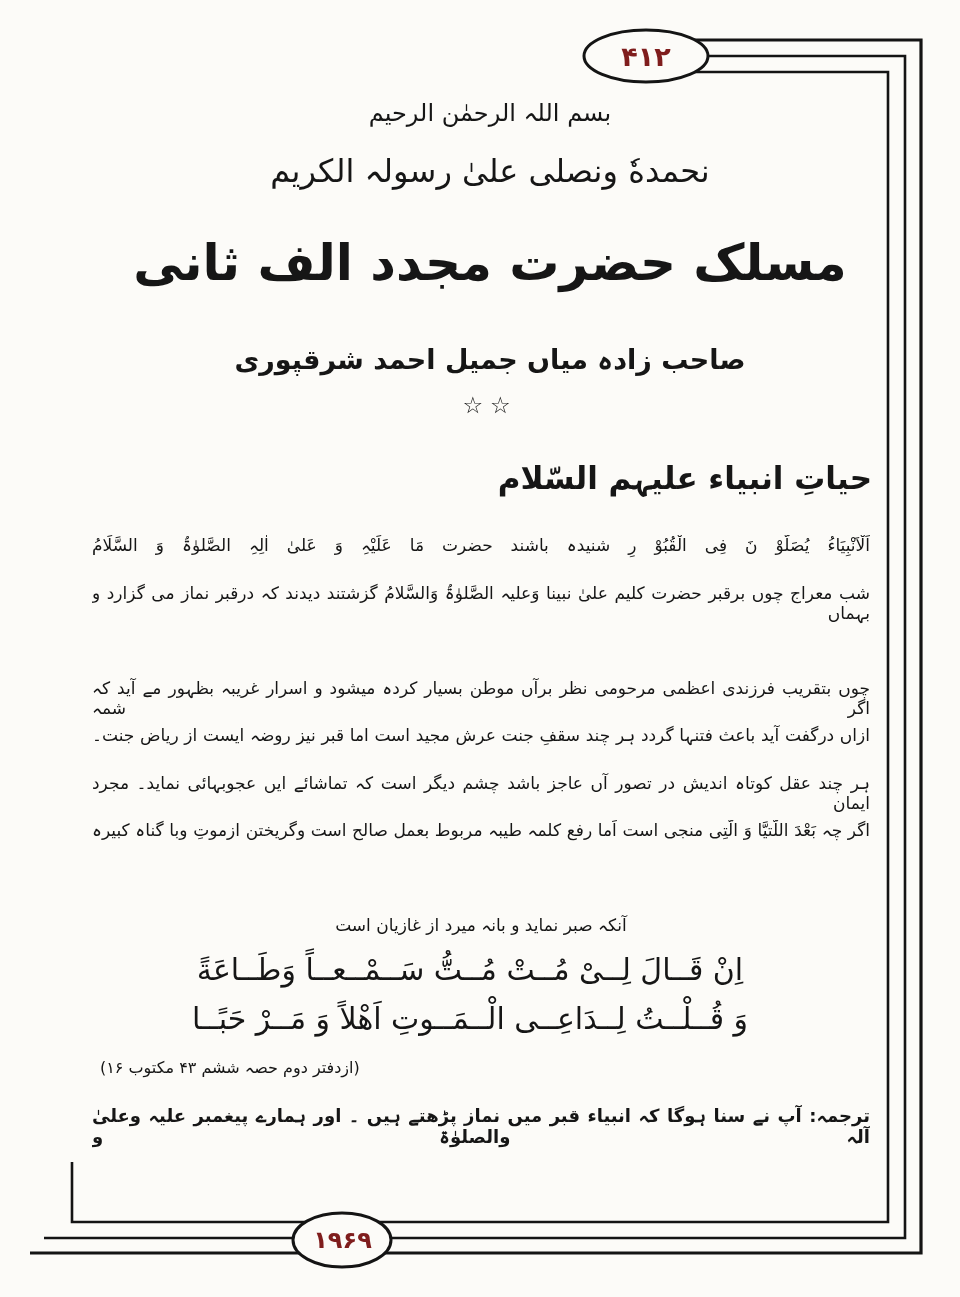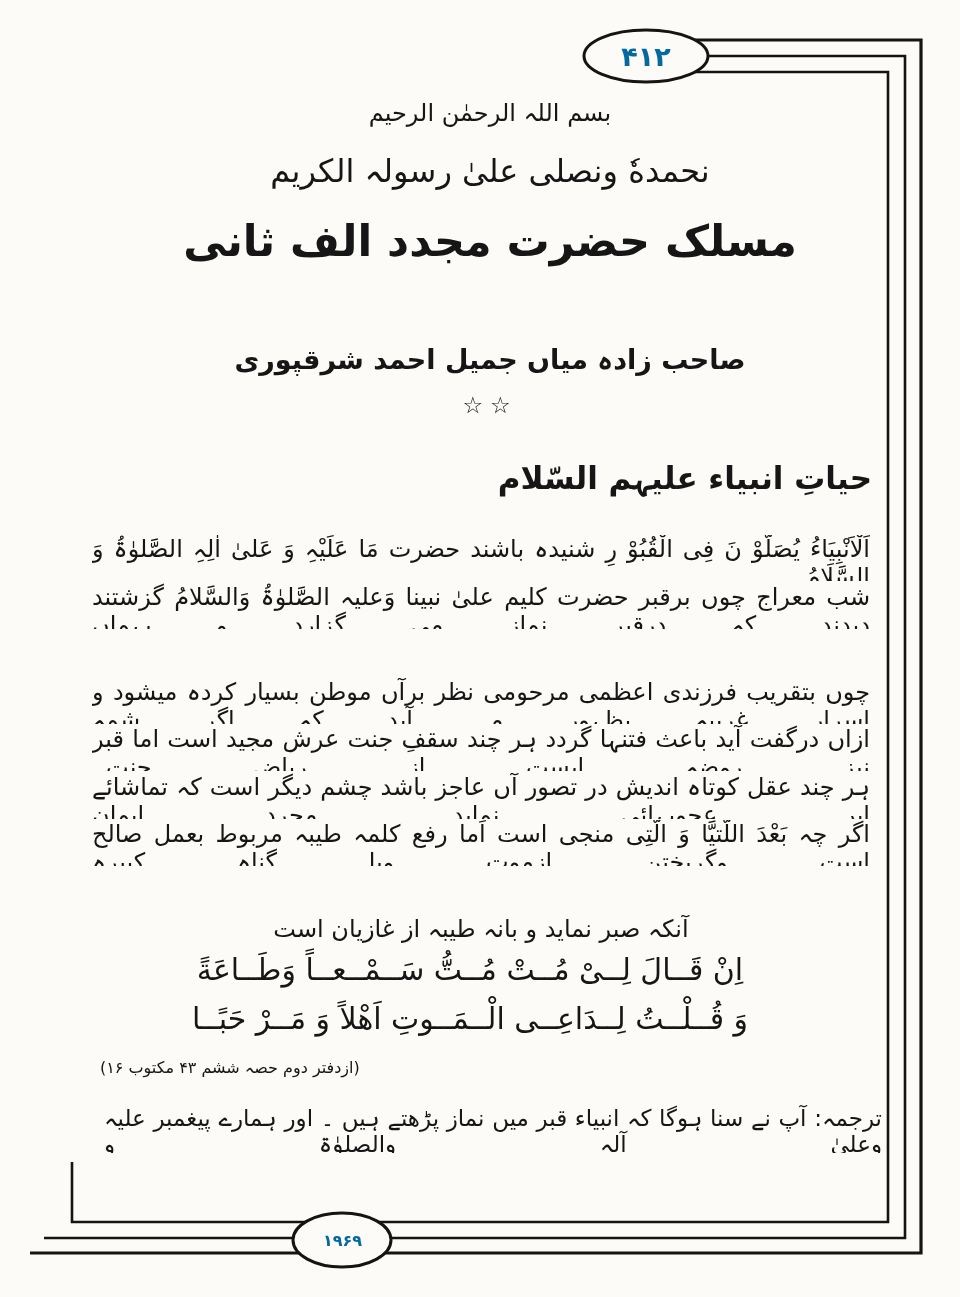--- a/index.html
+++ b/index.html
@@ -16,72 +16,73 @@
   }
   .rtl { direction: rtl; unicode-bidi: embed; }
   .abs { position: absolute; }
   .centered { text-align: center; }
   #border-svg { position: absolute; left: 0; top: 0; width: 960px; height: 1297px; }
 
   .cartouche-number {
     font-size: 27px;
     font-weight: bold;
     letter-spacing: 4px;
-    color: #0369a1;
+    color: #7f1d1d;
     display: flex;
     align-items: center;
     justify-content: center;
   }
   #top-number { left: 584px; top: 31px; width: 124px; height: 50px; }
-  #bottom-number { left: 294px; top: 1214px; width: 97px; height: 52px; font-size: 16px; }
+  #bottom-number { left: 294px; top: 1214px; width: 97px; height: 52px; font-size: 24px; }
 
   #bismillah { left: 90px; top: 99px; width: 800px; font-size: 24px; }
   #tahmeed   { left: 90px; top: 152px; width: 800px; font-size: 32px; }
 
   #book-title {
-    left: 90px; top: 216px; width: 800px;
-    font-size: 43px; font-weight: bold;
+    left: 90px; top: 234px; width: 800px;
+    font-size: 50px; font-weight: bold;
     letter-spacing: 1px;
   }
   #author-name { left: 90px; top: 344px; width: 800px; font-size: 27px; font-weight: bold; }
   #star-ornament { left: 90px; top: 392px; width: 800px; font-size: 23px; letter-spacing: 7px; }
 
   #section-heading {
     right: 88px; top: 460px;
     font-size: 31px; font-weight: bold;
     text-align: center;
   }
 
   .body-line {
     left: 92px; width: 778px;
-    font-size: 24px;
+    font-size: 17px;
     height: 46px;
     overflow: hidden;
     text-align: justify;
     text-align-last: justify;
     -moz-text-align-last: justify;
   }
   .body-line.short-line { text-align: center; text-align-last: center; -moz-text-align-last: center; }
 
   .couplet-line {
     left: 130px; width: 680px;
     font-size: 30px; font-weight: normal;
     text-align: center;
     white-space: nowrap;
   }
 
   #reference-note { left: 100px; top: 1058px; font-size: 16px; text-align: center; }
 
   .translation-line {
-    left: 104px; width: 778px;
-    font-size: 23px;
+    left: 92px; width: 778px;
+    font-size: 18px;
     height: 48px;
     overflow: hidden;
     text-align: justify;
     text-align-last: justify;
+    font-weight: bold;
     -moz-text-align-last: justify;
   }
 </style>
 </head>
 <body>
 
 <div id="page">
 
   <svg id="border-svg" viewBox="0 0 960 1297" xmlns="http://www.w3.org/2000/svg" aria-hidden="true">
 
@@ -107,21 +108,21 @@
   <div class="abs centered" id="star-ornament">☆☆</div>
 
   <div class="abs rtl" id="section-heading">حیاتِ انبیاء علیہم السّلام</div>
 
   <div class="abs rtl body-line" style="top:535px">اَلْاَنْبِیَاءُ یُصَلُّوْ نَ فِی الْقُبُوْ رِ شنیدہ باشند حضرت مَا عَلَیْہِ وَ عَلیٰ اٰلِہِ الصَّلوٰۃُ وَ السَّلَامُ</div>
   <div class="abs rtl body-line" style="top:583px">شب معراج چوں برقبر حضرت کلیم علیٰ نبینا وَعلیہ الصَّلوٰۃُ وَالسَّلامُ گزشتند دیدند کہ درقبر نماز می گزارد و بہماں</div>
   <div class="abs rtl body-line" style="top:678px">چوں بتقریب فرزندی اعظمی مرحومی نظر برآں موطن بسیار کردہ میشود و اسرار غریبہ بظہور مے آید کہ اگر شمہ</div>
   <div class="abs rtl body-line" style="top:725px">ازاں درگفت آید باعث فتنہا گردد ہر چند سقفِ جنت عرش مجید است اما قبر نیز روضہ ایست از ریاض جنت۔</div>
   <div class="abs rtl body-line" style="top:773px">ہر چند عقل کوتاہ اندیش در تصور آں عاجز باشد چشم دیگر است کہ تماشائے ایں عجوبہائی نماید۔ مجرد ایمان</div>
   <div class="abs rtl body-line" style="top:820px">اگر چہ بَعْدَ اللَّتیَّا وَ الَّتِی منجی است اَما رفع کلمہ طیبہ مربوط بعمل صالح است وگریختن ازموتِ وبا گناہ کبیرہ</div>
-  <div class="abs rtl body-line short-line" style="top:915px">آنکہ صبر نماید و بانہ طیبہ از غازیان است</div>
+  <div class="abs rtl body-line short-line" style="top:915px">آنکہ صبر نماید و بانہ میرد از غازیان است</div>
 
   <div class="abs rtl couplet-line" style="top:952px">اِنْ قَــالَ لِــیْ مُــتْ مُــتُّ سَــمْــعــاً وَطَــاعَةً</div>
   <div class="abs rtl couplet-line" style="top:1001px">وَ قُــلْــتُ لِــدَاعِــی الْــمَــوتِ اَهْلاً وَ مَــرْ حَبًــا</div>
 
   <div class="abs rtl" id="reference-note">(ازدفتر دوم حصہ ششم ۴۳ مکتوب ۱۶)</div>
 
   <div class="abs rtl translation-line" style="top:1105px">ترجمہ: آپ نے سنا ہوگا کہ انبیاء قبر میں نماز پڑھتے ہیں ۔ اور ہمارے پیغمبر علیہ وعلیٰ آلہ والصلوٰۃ و</div>
 
 </div>
 

